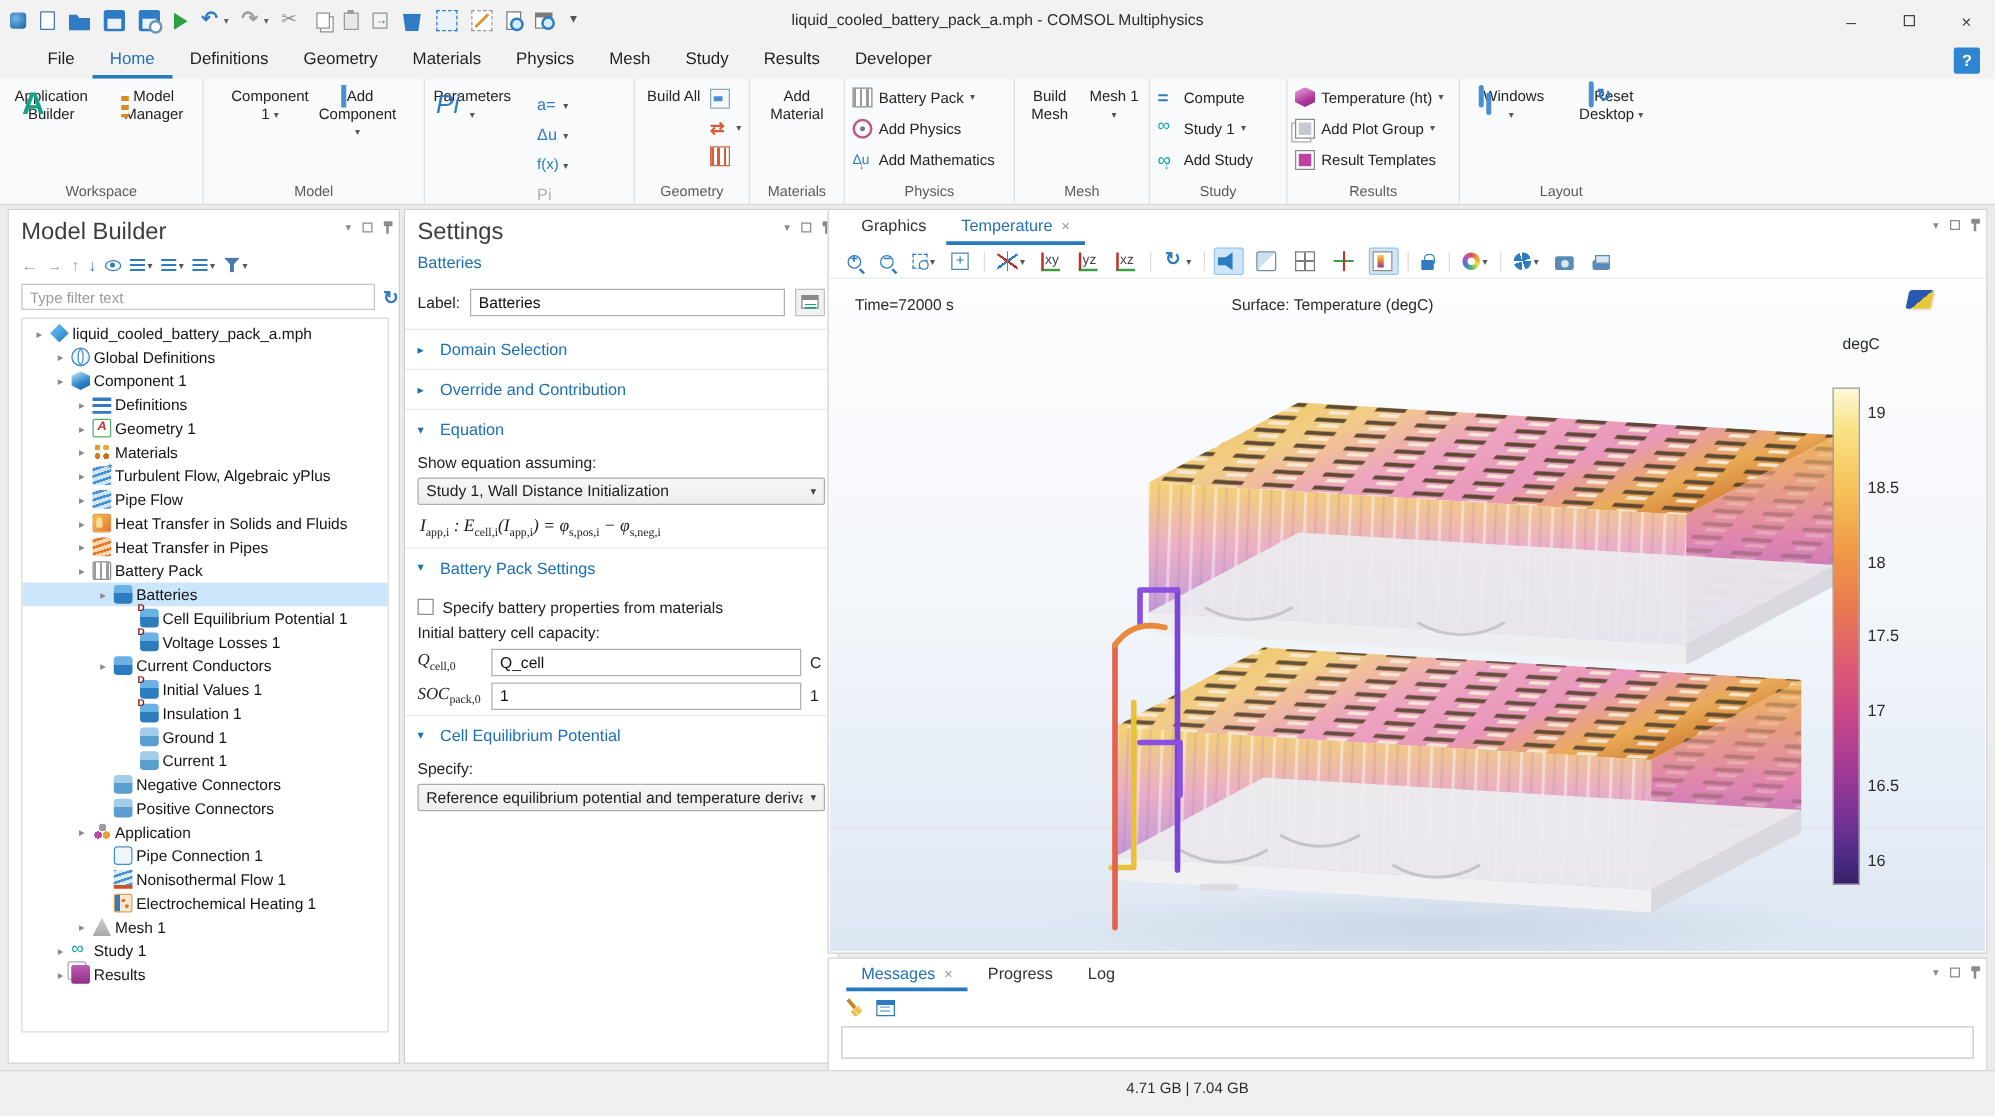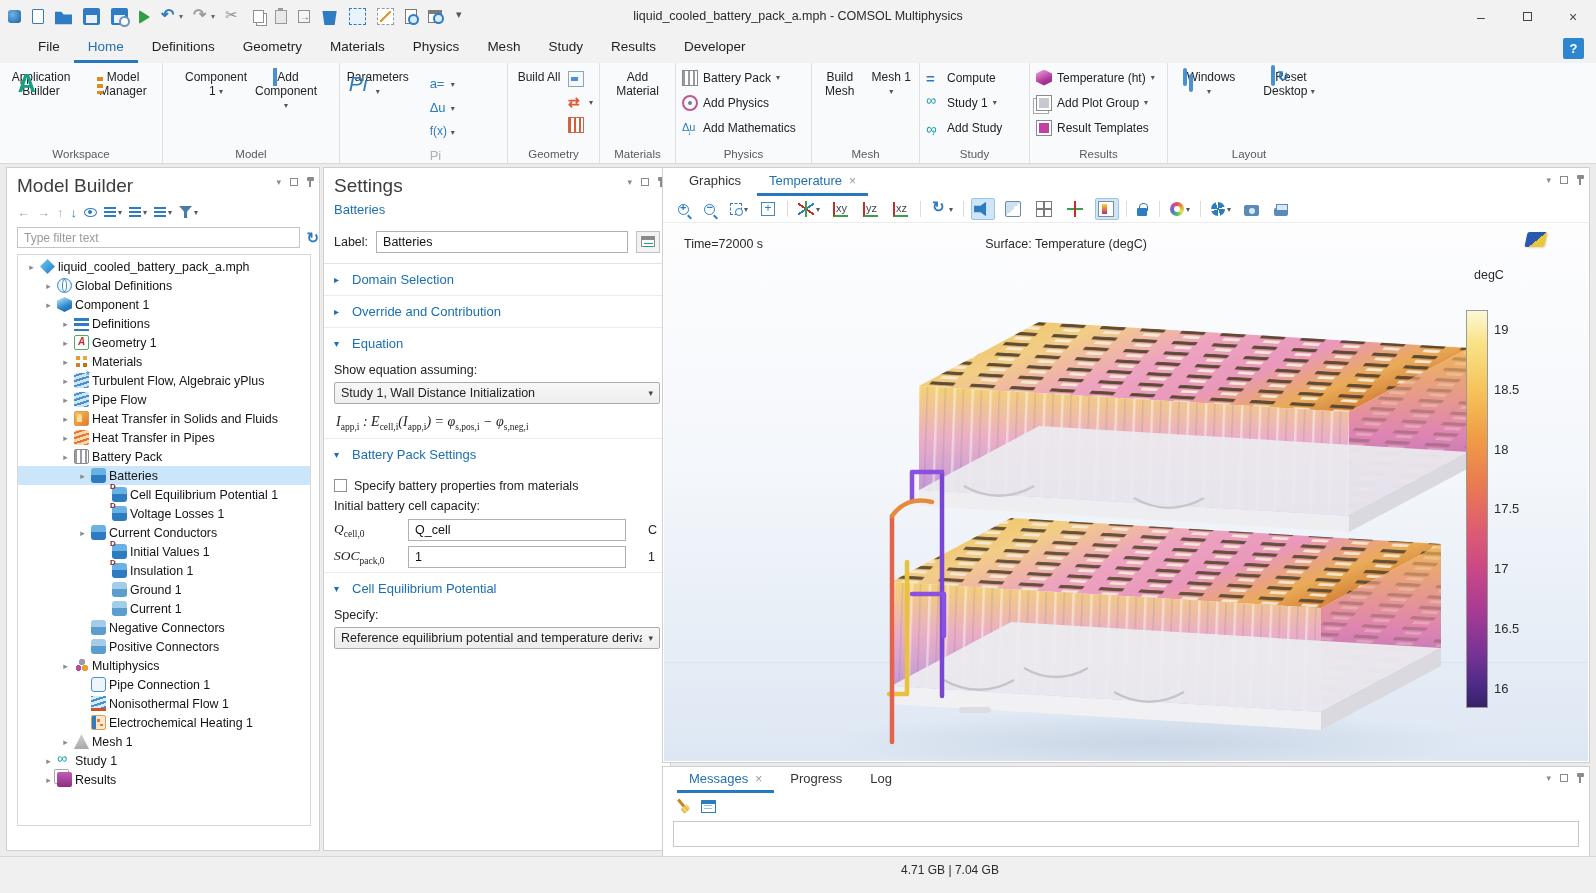--- a/index.html
+++ b/index.html
@@ -175,21 +175,21 @@
   .sec-h .chev{font-size:10px;width:10px}
   .sec-body{padding:0 10px}
   .fcap{color:#222;padding:4px 0 5px 0}
   .sel{height:22px;border:1px solid #ababab;border-radius:2px;background:linear-gradient(#f7f7f7,#ededed);display:flex;align-items:center;padding:0 6px;gap:6px}
   .sel .stext{flex:1;white-space:nowrap;overflow:hidden;color:#222}
   .sel .scaret{color:#444;font-size:9px}
   .eq{font-family:"Liberation Serif",serif;font-style:italic;font-size:14px;color:#222;padding:10px 0 6px 2px}
   .eq sub,.sym sub{font-size:9.5px;font-style:normal}
   .chkrow{display:flex;align-items:center;gap:7px;padding:9px 0 2px 0;color:#222}
   .chk{width:13px;height:13px;border:1px solid #8f8f8f;background:#fff;flex:none}
-  .frow{display:flex;align-items:center;gap:22px;padding:1px 0 4px 0}
+  .frow{display:flex;align-items:center;gap:7px;padding:1px 0 4px 0}
   .sym{font-family:"Liberation Serif",serif;font-style:italic;font-size:13.5px;width:52px;flex:none;color:#222}
   .frow input{flex:1;height:22px;border:1px solid #b0b0b0;padding:0 6px;font-size:12.5px;font-family:inherit;color:#111}
   .unit{width:12px;text-align:left;color:#222}
 
   
   #graphics{left:662px;top:167px;width:928px;height:596px}
   .tabbar{display:flex;align-items:stretch;height:28px;padding-left:14px;gap:4px;position:relative}
   .gtab{display:flex;align-items:center;gap:7px;padding:0 12px;font-size:13px;color:#333;border-bottom:3px solid transparent}
   .gtab[data-active="true"]{color:#2470b3;border-bottom-color:#2878be}
   .tclose{color:#9a9a9a;font-size:12px}
@@ -684,21 +684,21 @@
       <span class="tlabel">Negative Connectors</span>
     </div>
       <div class="trow" data-depth="3" data-exp="" data-sel="0">
       <span class="texp">▸</span>
       <span class="ti" data-icon="battery-node"></span>
       <span class="tlabel">Positive Connectors</span>
     </div>
       <div class="trow" data-depth="2" data-exp="e" data-sel="0">
       <span class="texp">▸</span>
       <span class="ti" data-icon="multiphysics"></span>
-      <span class="tlabel">Multiphysics</span>
+      <span class="tlabel">Application</span>
     </div>
       <div class="trow" data-depth="3" data-exp="" data-sel="0">
       <span class="texp">▸</span>
       <span class="ti" data-icon="pipe-connection"></span>
       <span class="tlabel">Pipe Connection 1</span>
     </div>
       <div class="trow" data-depth="3" data-exp="" data-sel="0">
       <span class="texp">▸</span>
       <span class="ti" data-icon="nonisothermal-flow"></span>
       <span class="tlabel">Nonisothermal Flow 1</span>

